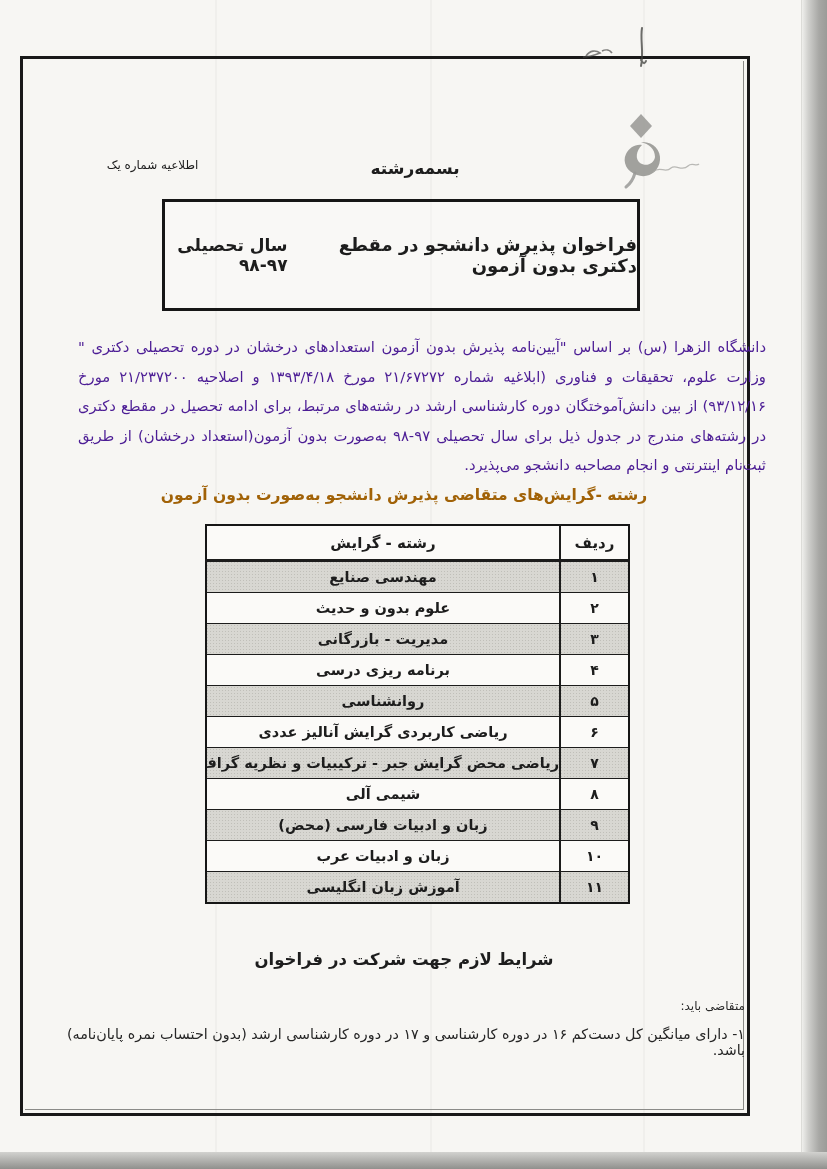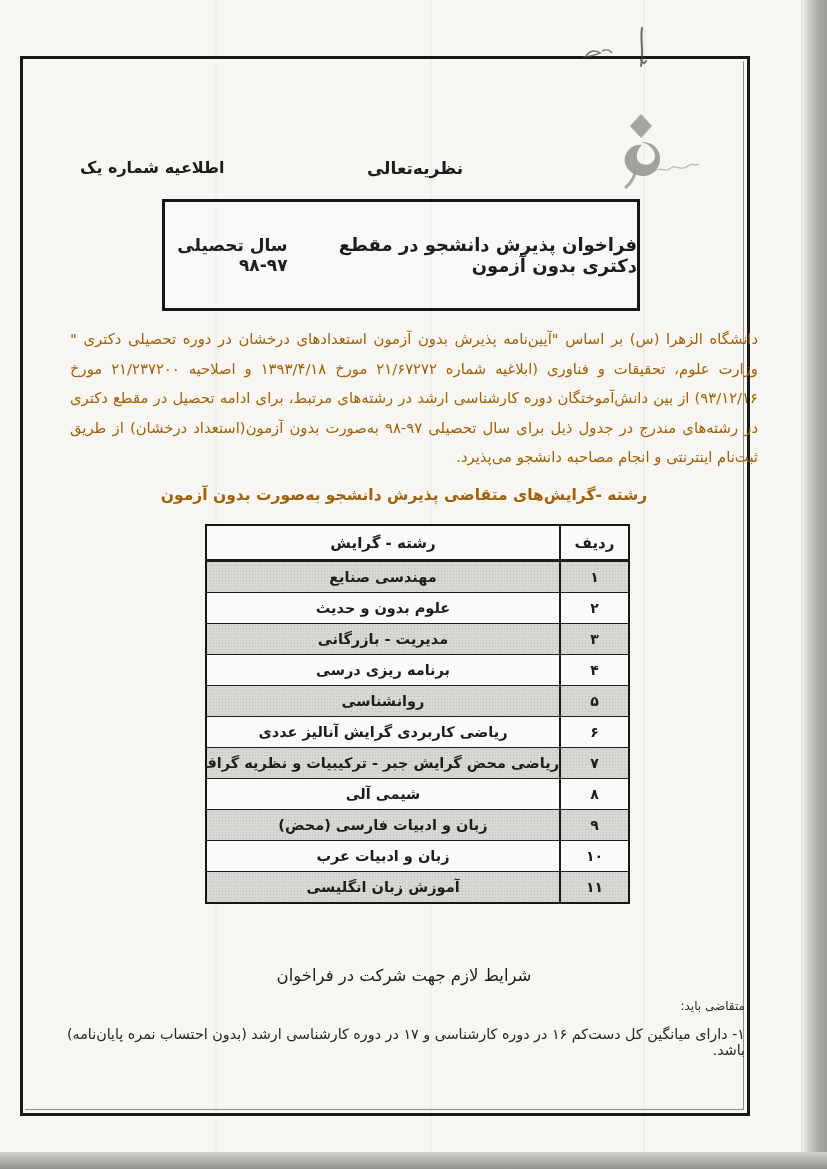--- a/index.html
+++ b/index.html
@@ -21,52 +21,52 @@
   
   .frame{position:absolute;left:20px;top:56px;width:724px;height:1054px;
     border:3px solid #191919;}
   .frame::after{content:"";position:absolute;left:2px;top:2px;right:3px;bottom:3px;
     border-right:1px solid #8b8b88;border-bottom:1px solid #8b8b88;}
   
   .logo{position:absolute;left:608px;top:104px;width:95px;height:88px;}
   
   .bismillah{position:absolute;left:330px;top:158px;width:170px;text-align:center;
     font-weight:700;font-size:17px;}
-  .notice{position:absolute;left:80px;top:158px;width:145px;text-align:left;
-    font-weight:700;font-size:16px;}
+  .notice{position:absolute;left:80px;top:158px;width:145px;text-align:center;
+    font-weight:400;font-size:12px;}
   
   .title-box{position:absolute;left:162px;top:199px;width:472px;height:106px;
     border:3px solid #161616;display:flex;flex-direction:row;justify-content:space-evenly;
     align-items:center;direction:rtl;background:rgba(255,255,255,.25);}
   .title-box .l1{font-weight:700;font-size:18px;}
   .title-box .l2{font-weight:700;font-size:17px;}
   
-  .intro{position:absolute;left:62px;top:316px;width:688px;margin:8px;
-    direction:rtl;text-align:justify;font-size:14.8px;line-height:29.5px;color:#a16207;}
+  .intro{position:absolute;left:62px;top:316px;width:688px;margin:16px;
+    direction:rtl;text-align:justify;font-size:14.8px;line-height:29.5px;color:#4c1d95;}
   
   .tbl-caption{position:absolute;left:104px;top:486px;width:600px;text-align:center;
     direction:rtl;font-weight:700;font-size:15.5px;color:#a16207;}
   table.fields{position:absolute;left:205px;top:524px;width:425px;direction:rtl;
     border-collapse:collapse;table-layout:fixed;background:#fbfaf8;}
   table.fields col.c-no{width:69px;}
   table.fields th,table.fields td{border:1.6px solid #1c1c1c;padding:0;text-align:center;
     vertical-align:middle;overflow:hidden;white-space:nowrap;margin-left:37px;}
   table.fields{border:2.5px solid #161616;}
   table.fields thead th{height:33px;font-size:15px;font-weight:700;border-bottom-width:3px;}
   table.fields tbody td{height:30px;font-size:14.5px;font-weight:600;}
   table.fields tbody td.no{font-size:14px;}
   table.fields td.no{border-left-width:2.2px;}
   table.fields th.no{border-left-width:2.2px;}
   table.fields tbody tr:nth-child(odd){
     background-color:#d8d7d2;
     background-image:radial-gradient(rgba(105,105,98,.22) .6px,transparent .7px);
     background-size:3px 3px;}
   
   .cond-heading{position:absolute;left:104px;top:950px;width:600px;text-align:center;
-    direction:rtl;font-weight:400;font-size:16.5px;margin-top:16px;}
+    direction:rtl;font-weight:700;font-size:16.5px;}
   .cond-intro{position:absolute;right:82px;top:999px;direction:rtl;font-size:12px;color:#2a2a2a;}
   .cond-item{position:absolute;left:64px;right:82px;top:1026px;direction:rtl;
     text-align:right;font-size:14.3px;color:#262626;}
   
   .pen-marks{position:absolute;left:558px;top:20px;width:120px;height:60px;}
 </style>
 </head>
 <body>
 
 <div class="page">
@@ -77,21 +77,21 @@
 
   <div class="frame"></div>
 
   <svg class="logo" viewBox="0 0 95 88">
     <polygon points="33,10 44,22 33,34 22,22" fill="#9c9c99" opacity="0.9"></polygon>
     <path d="M33,38 C45,37 53,46 52,56 C51,68 40,75 29,71 C19,68 14,58 18,50 C21,44 27,40 34,41 C28,47 27,55 32,59 C38,63 46,60 47,53 C47,45 41,40 33,38 Z" fill="#999996" opacity="0.92"></path>
     <path d="M27,69 C25,76 22,80 18,83" stroke="#999996" stroke-width="3" fill="none" stroke-linecap="round" opacity="0.85"></path>
     <path d="M45,68 C52,61 57,70 63,64 C68,60 74,68 80,62 C84,58 88,63 91,60" stroke="#a9a9a5" stroke-width="1.3" fill="none" opacity="0.8"></path>
   </svg>
 
-  <div class="bismillah">نظریه‌تعالی</div>
+  <div class="bismillah">بسمه‌رشته</div>
   <div class="notice">اطلاعیه شماره یک</div>
 
   <div class="title-box">
     <div class="l1">فراخوان پذیرش دانشجو در مقطع دکتری  بدون آزمون</div>
     <div class="l2">سال تحصیلی ۹۷-۹۸</div>
   </div>
 
   <p class="intro">دانشگاه الزهرا (س) بر اساس "آیین‌نامه پذیرش بدون آزمون استعدادهای درخشان در دوره تحصیلی دکتری " وزارت علوم، تحقیقات و فناوری (ابلاغیه شماره ۲۱/۶۷۲۷۲ مورخ ۱۳۹۳/۴/۱۸ و اصلاحیه ۲۱/۲۳۷۲۰۰ مورخ ۹۳/۱۲/۱۶) از بین دانش‌آموختگان دوره کارشناسی ارشد در رشته‌های مرتبط، برای ادامه تحصیل در مقطع دکتری در رشته‌های مندرج در جدول ذیل برای سال تحصیلی ۹۷-۹۸ به‌صورت بدون آزمون(استعداد درخشان) از طریق ثبت‌نام اینترنتی و انجام مصاحبه دانشجو می‌پذیرد.</p>
 
   <div class="tbl-caption">رشته -گرایش‌های متقاضی پذیرش دانشجو به‌صورت بدون آزمون</div>

